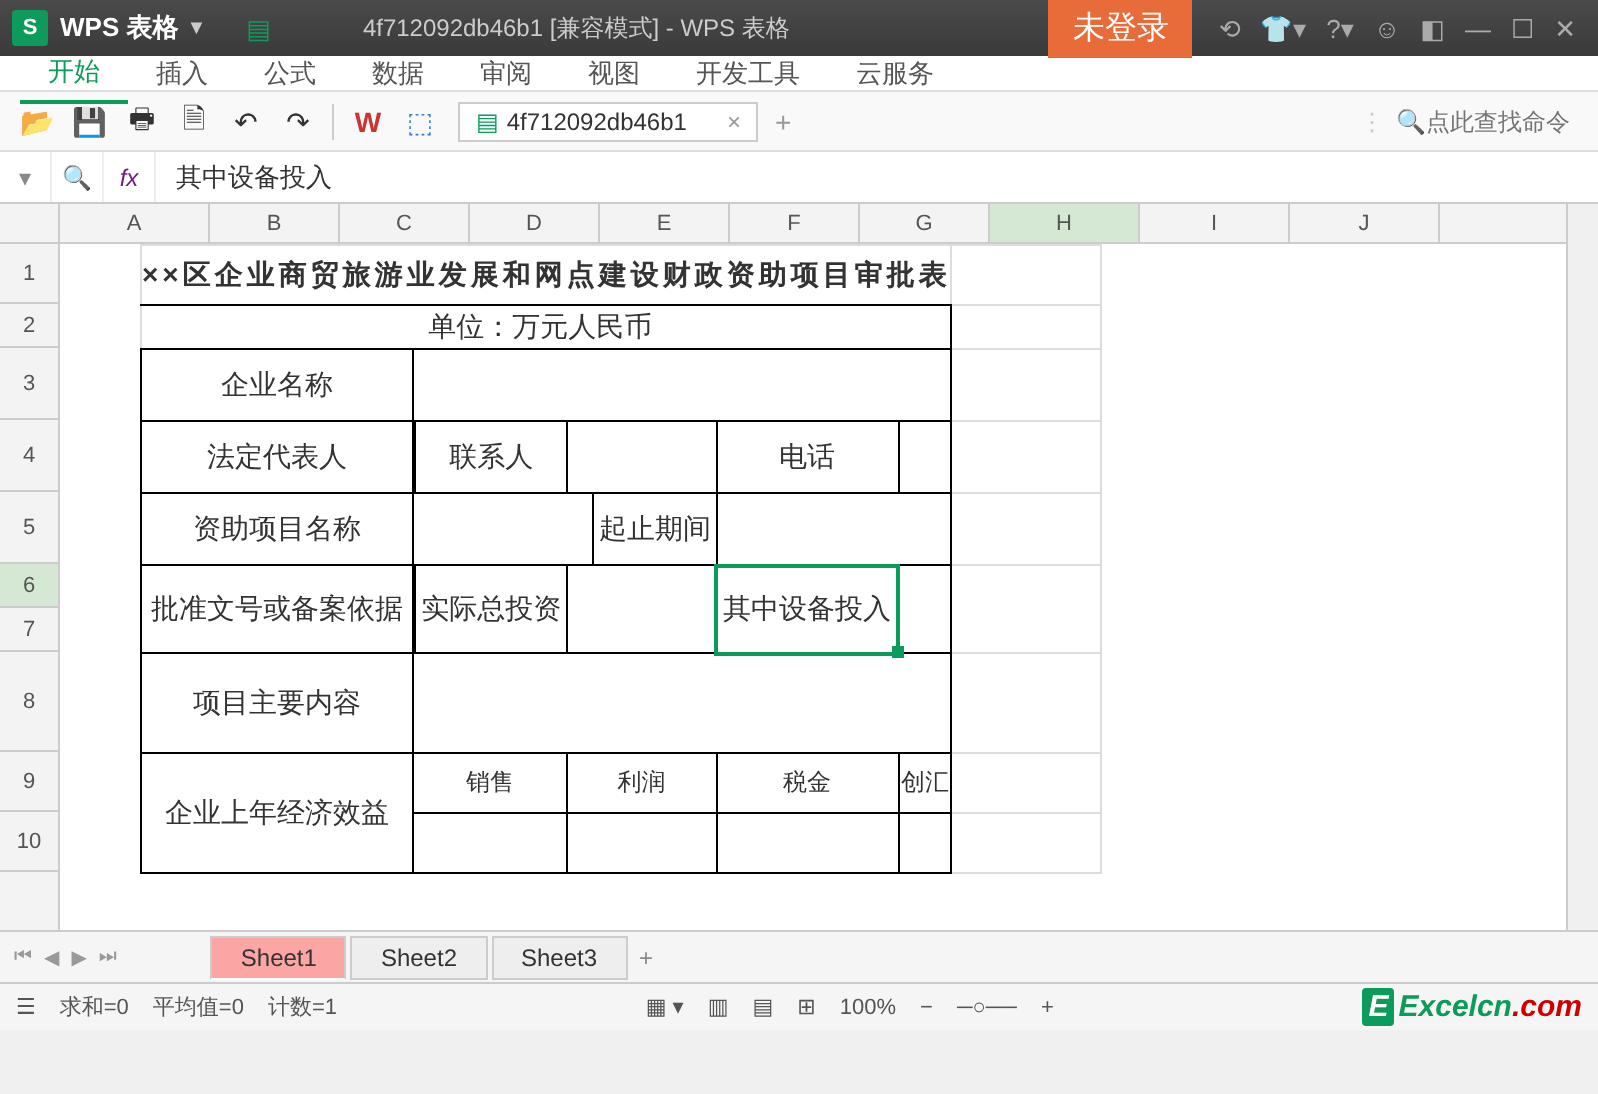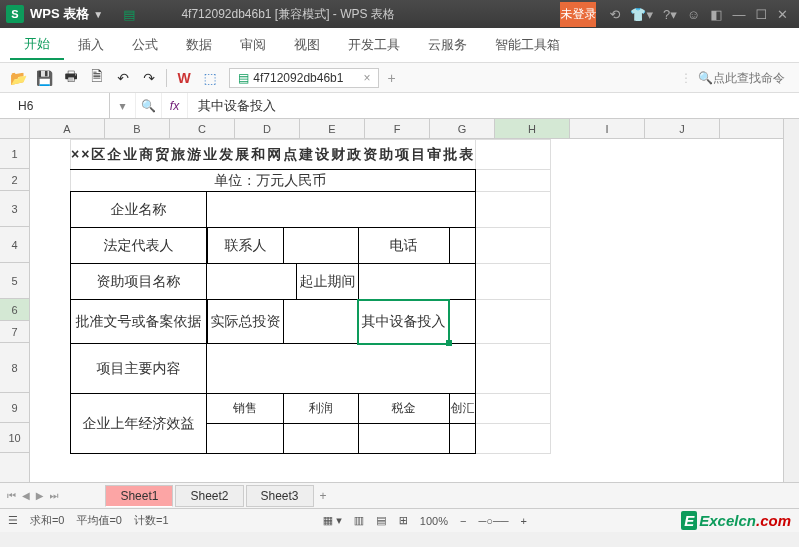--- a/index.html
+++ b/index.html
@@ -4,23 +4,23 @@
 <style>
 *{box-sizing:border-box;margin:0;padding:0;font-family:"Microsoft YaHei","SimSun",sans-serif;}
 body{background:#f0f0f0;width:799px;height:547px;overflow:hidden;font-size:12px;color:#333;}
 .titlebar{height:28px;background:linear-gradient(#4a4a4a,#3a3a3a);display:flex;align-items:center;padding:0 6px;color:#ccc;}
 .titlebar .logo{width:18px;height:18px;background:#0d9b5b;color:#fff;display:flex;align-items:center;justify-content:center;font-weight:bold;border-radius:2px;margin-right:6px;font-size:11px;}
 .titlebar .appname{color:#fff;font-weight:bold;font-size:13px;}
 .titlebar .dropdown{color:#ccc;margin-left:4px;font-size:10px;}
 .titlebar .docicon{margin-left:20px;color:#0d9b5b;font-size:13px;margin-right:4px;}
 .titlebar .doctitle{color:#ccc;font-size:12px;margin-left:42px;}
 .titlebar .spacer{flex:1;}
-.titlebar .loginbtn{background:#e86b3a;color:#fff;padding:4px 0;font-size:12px;margin-right:8px;}
+.titlebar .loginbtn{background:#e86b3a;color:#fff;padding:4px 12px;font-size:16px;margin-right:8px;}
 .titlebar .ticon{color:#aaa;margin:0 5px;font-size:13px;cursor:pointer;}
-.menubar{height:35px;background:#fff;border-bottom:1px solid #ddd;display:flex;align-items:center;padding:0 10px;}
+.menubar{height:18px;background:#fff;border-bottom:1px solid #ddd;display:flex;align-items:center;padding:0 10px;}
 .menubar .mitem{padding:0 14px;color:#555;font-size:13px;height:30px;display:flex;align-items:center;cursor:pointer;}
 .menubar .mitem.active{color:#0d9b5b;border-bottom:2px solid #0d9b5b;}
 .toolbar{height:30px;background:#f9f9f9;border-bottom:1px solid #ddd;display:flex;align-items:center;padding:0 6px;}
 .toolbar .tbtn{width:22px;height:22px;margin:0 2px;display:flex;align-items:center;justify-content:center;cursor:pointer;font-size:14px;}
 .toolbar .sep{width:1px;height:18px;background:#ccc;margin:0 4px;}
 .toolbar .doctab{background:#fff;border:1px solid #ccc;padding:2px 8px;display:flex;align-items:center;margin-left:6px;font-size:12px;}
 .toolbar .doctab .x{margin-left:20px;color:#999;cursor:pointer;}
 .toolbar .plus{margin-left:8px;color:#999;cursor:pointer;font-size:14px;}
 .toolbar .search{margin-left:auto;display:flex;align-items:center;color:#999;}
 .toolbar .search input{border:none;background:transparent;font-size:12px;width:80px;}
@@ -81,21 +81,20 @@
 
 <div class="menubar">
   <div class="mitem active">开始</div>
   <div class="mitem">插入</div>
   <div class="mitem">公式</div>
   <div class="mitem">数据</div>
   <div class="mitem">审阅</div>
   <div class="mitem">视图</div>
   <div class="mitem">开发工具</div>
   <div class="mitem">云服务</div>
-  <div class="mitem">智能工具箱</div>
 </div>
 
 <div class="toolbar">
   <span class="tbtn" style="color:#e8a23a">📂</span>
   <span class="tbtn" style="color:#3a7ec8">💾</span>
   <span class="tbtn">🖶</span>
   <span class="tbtn">🗎</span>
   <span class="tbtn">↶</span>
   <span class="tbtn">↷</span>
   <div class="sep"></div>
@@ -108,21 +107,20 @@
   </div>
   <span class="plus">+</span>
   <div class="search">
     <span style="color:#ccc;margin-right:6px">⋮</span>
     <span>🔍</span>
     <input placeholder="点此查找命令" style="">
   </div>
 </div>
 
 <div class="fbar">
-  <div class="cellref">H6</div>
   <div class="fbtn">▾</div>
   <div class="fbtn">🔍</div>
   <div class="fbtn fx">fx</div>
   <div class="fval">其中设备投入</div>
 </div>
 
 <div class="sheet-area">
   <div class="corner"></div>
   <div class="rowhdrs" style="padding-top:20px">
     <div class="rowhdr" style="height:30px">1</div>

